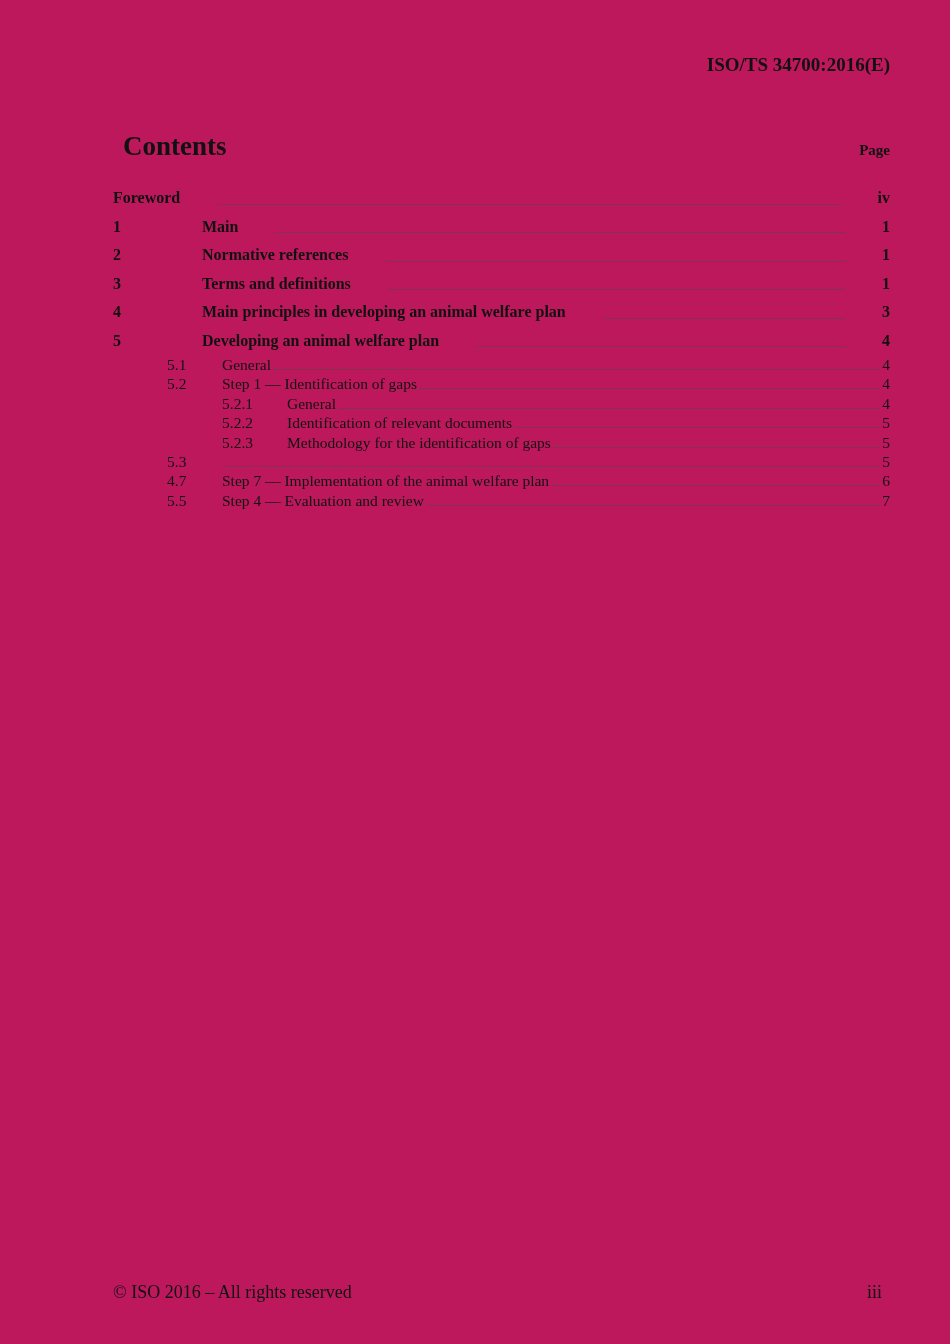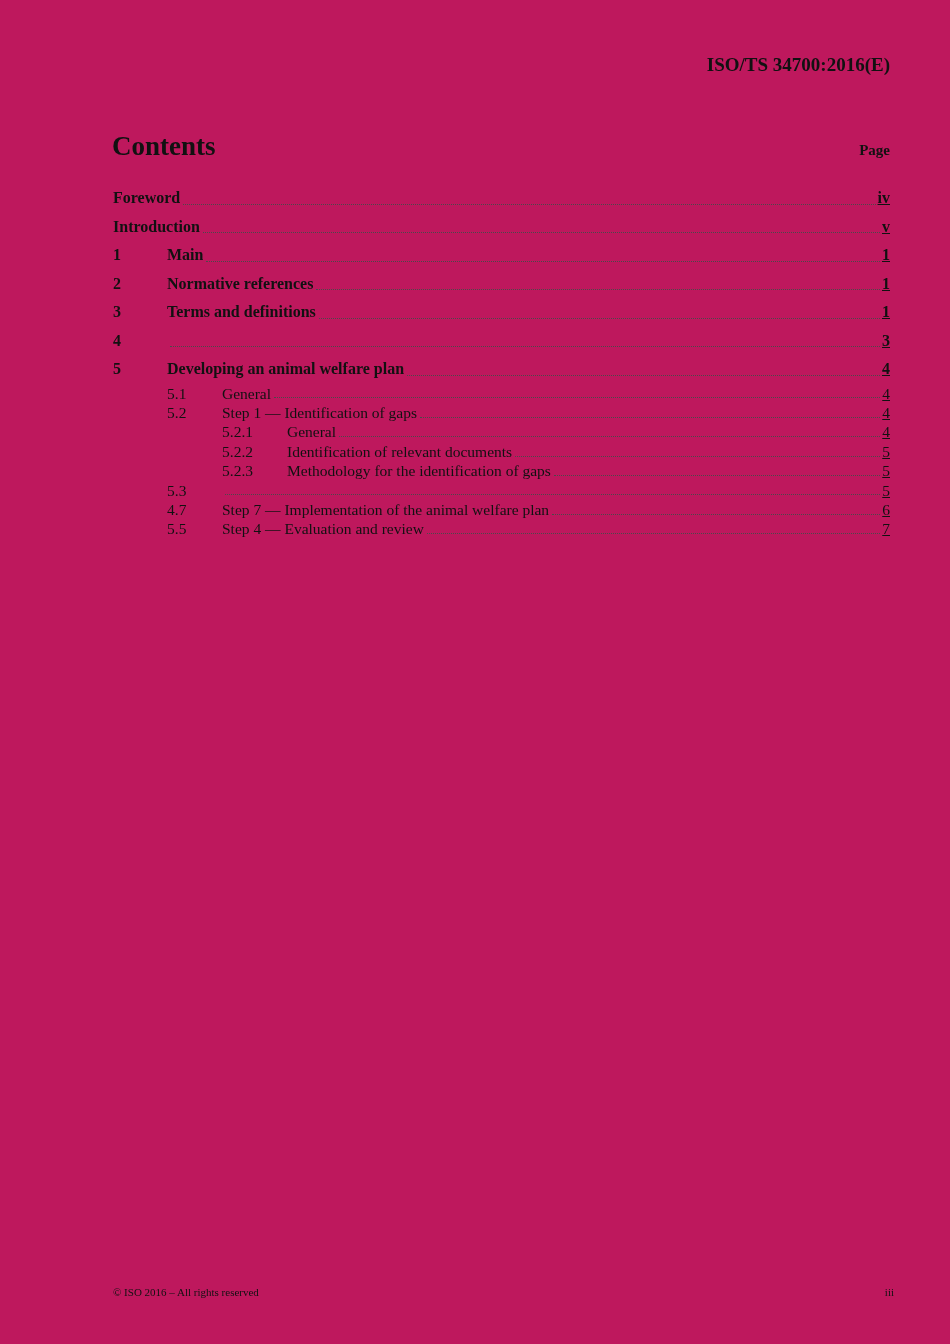--- a/index.html
+++ b/index.html
@@ -18,21 +18,21 @@
   .header {
     position: absolute;
     top: 54px; left: 113px; right: 60px;
     text-align: right;
     font-weight: bold;
     font-size: 19px;
     line-height: 22px;
   }
   .title-row {
     position: absolute;
-    top: 130px; left: 112px; right: 60px;
+    top: 130px; left: 123px; right: 60px;
     display: flex;
     justify-content: space-between;
     align-items: baseline;
   }
   .contents-title {
     font-size: 27px;
     font-weight: bold;
     line-height: 32px;
   }
   .page-label {
@@ -48,45 +48,46 @@
     display: flex;
     align-items: baseline;
     font-size: 15.5px;
     line-height: 19.4px;
     white-space: nowrap;
   }
   .toc-row.bold {
     font-weight: bold;
     font-size: 16px;
     line-height: 28.5px;
+    gap: 35px;
   }
   .toc-row .num { flex: 0 0 auto; }
   .toc-row.level1 .num { width: 54px; }
   .toc-row.level2 { padding-left: 54px; }
   .toc-row.level2 .num { width: 55px; }
   .toc-row.level3 { padding-left: 109px; }
   .toc-row.level3 .num { width: 65px; }
   .toc-row .label { flex: 0 1 auto; overflow: hidden; }
   .toc-row .label .reg { font-weight: normal; }
   .toc-row .leader {
     flex: 1 1 auto;
     min-width: 12px;
     border-bottom: 1.5px dotted #4a4a4a;
     align-self: flex-end;
     margin: 0 2px 4.5px 3px;
   }
   .toc-row.bold .leader { margin-bottom: 8px; }
-  .toc-row .pagenum { flex: 0 0 auto; text-align: right; text-decoration: underline; }
+  .toc-row .pagenum { flex: 0 0 auto; text-align: right; }
   .footer {
     position: absolute;
-    top: 1283px; left: 113px; right: 56px;
+    top: 1283px; left: 113px; right: 68px;
     display: flex;
     justify-content: space-between;
     align-items: flex-end;
-    font-size: 11px;
+    font-size: 18px;
     line-height: 18px;
   }
 </style>
 </head>
 <body>
 
 <div class="page">
 
   <div class="header">
     <span>ISO/TS 34700:2016(E)</span>
@@ -96,45 +97,41 @@
     <h1 class="contents-title">Contents</h1>
     <span class="page-label">Page</span>
   </div>
 
   <div class="toc" id="toc">
       <div class="toc-row level0 bold">
         <span class="label">Foreword</span>
         <span class="leader"></span>
         <span class="pagenum">iv</span>
       </div>
-      <div class="toc-row level0 bold">
-        <span class="label">Introduction</span>
-        <span class="leader"></span>
-        <span class="pagenum">v</span>
-      </div>
       <div class="toc-row level1 bold">
         <span class="num">1</span>
         <span class="label">Main</span>
         <span class="leader"></span>
         <span class="pagenum">1</span>
       </div>
       <div class="toc-row level1 bold">
         <span class="num">2</span>
         <span class="label">Normative references</span>
         <span class="leader"></span>
         <span class="pagenum">1</span>
       </div>
       <div class="toc-row level1 bold">
         <span class="num">3</span>
         <span class="label">Terms and definitions</span>
         <span class="leader"></span>
         <span class="pagenum">1</span>
       </div>
       <div class="toc-row level1 bold">
         <span class="num">4</span>
+        <span class="label">Main principles in developing an animal welfare plan</span>
         <span class="leader"></span>
         <span class="pagenum">3</span>
       </div>
       <div class="toc-row level1 bold">
         <span class="num">5</span>
         <span class="label">Developing an animal welfare plan</span>
         <span class="leader"></span>
         <span class="pagenum">4</span>
       </div>
       <div class="toc-row level2">

